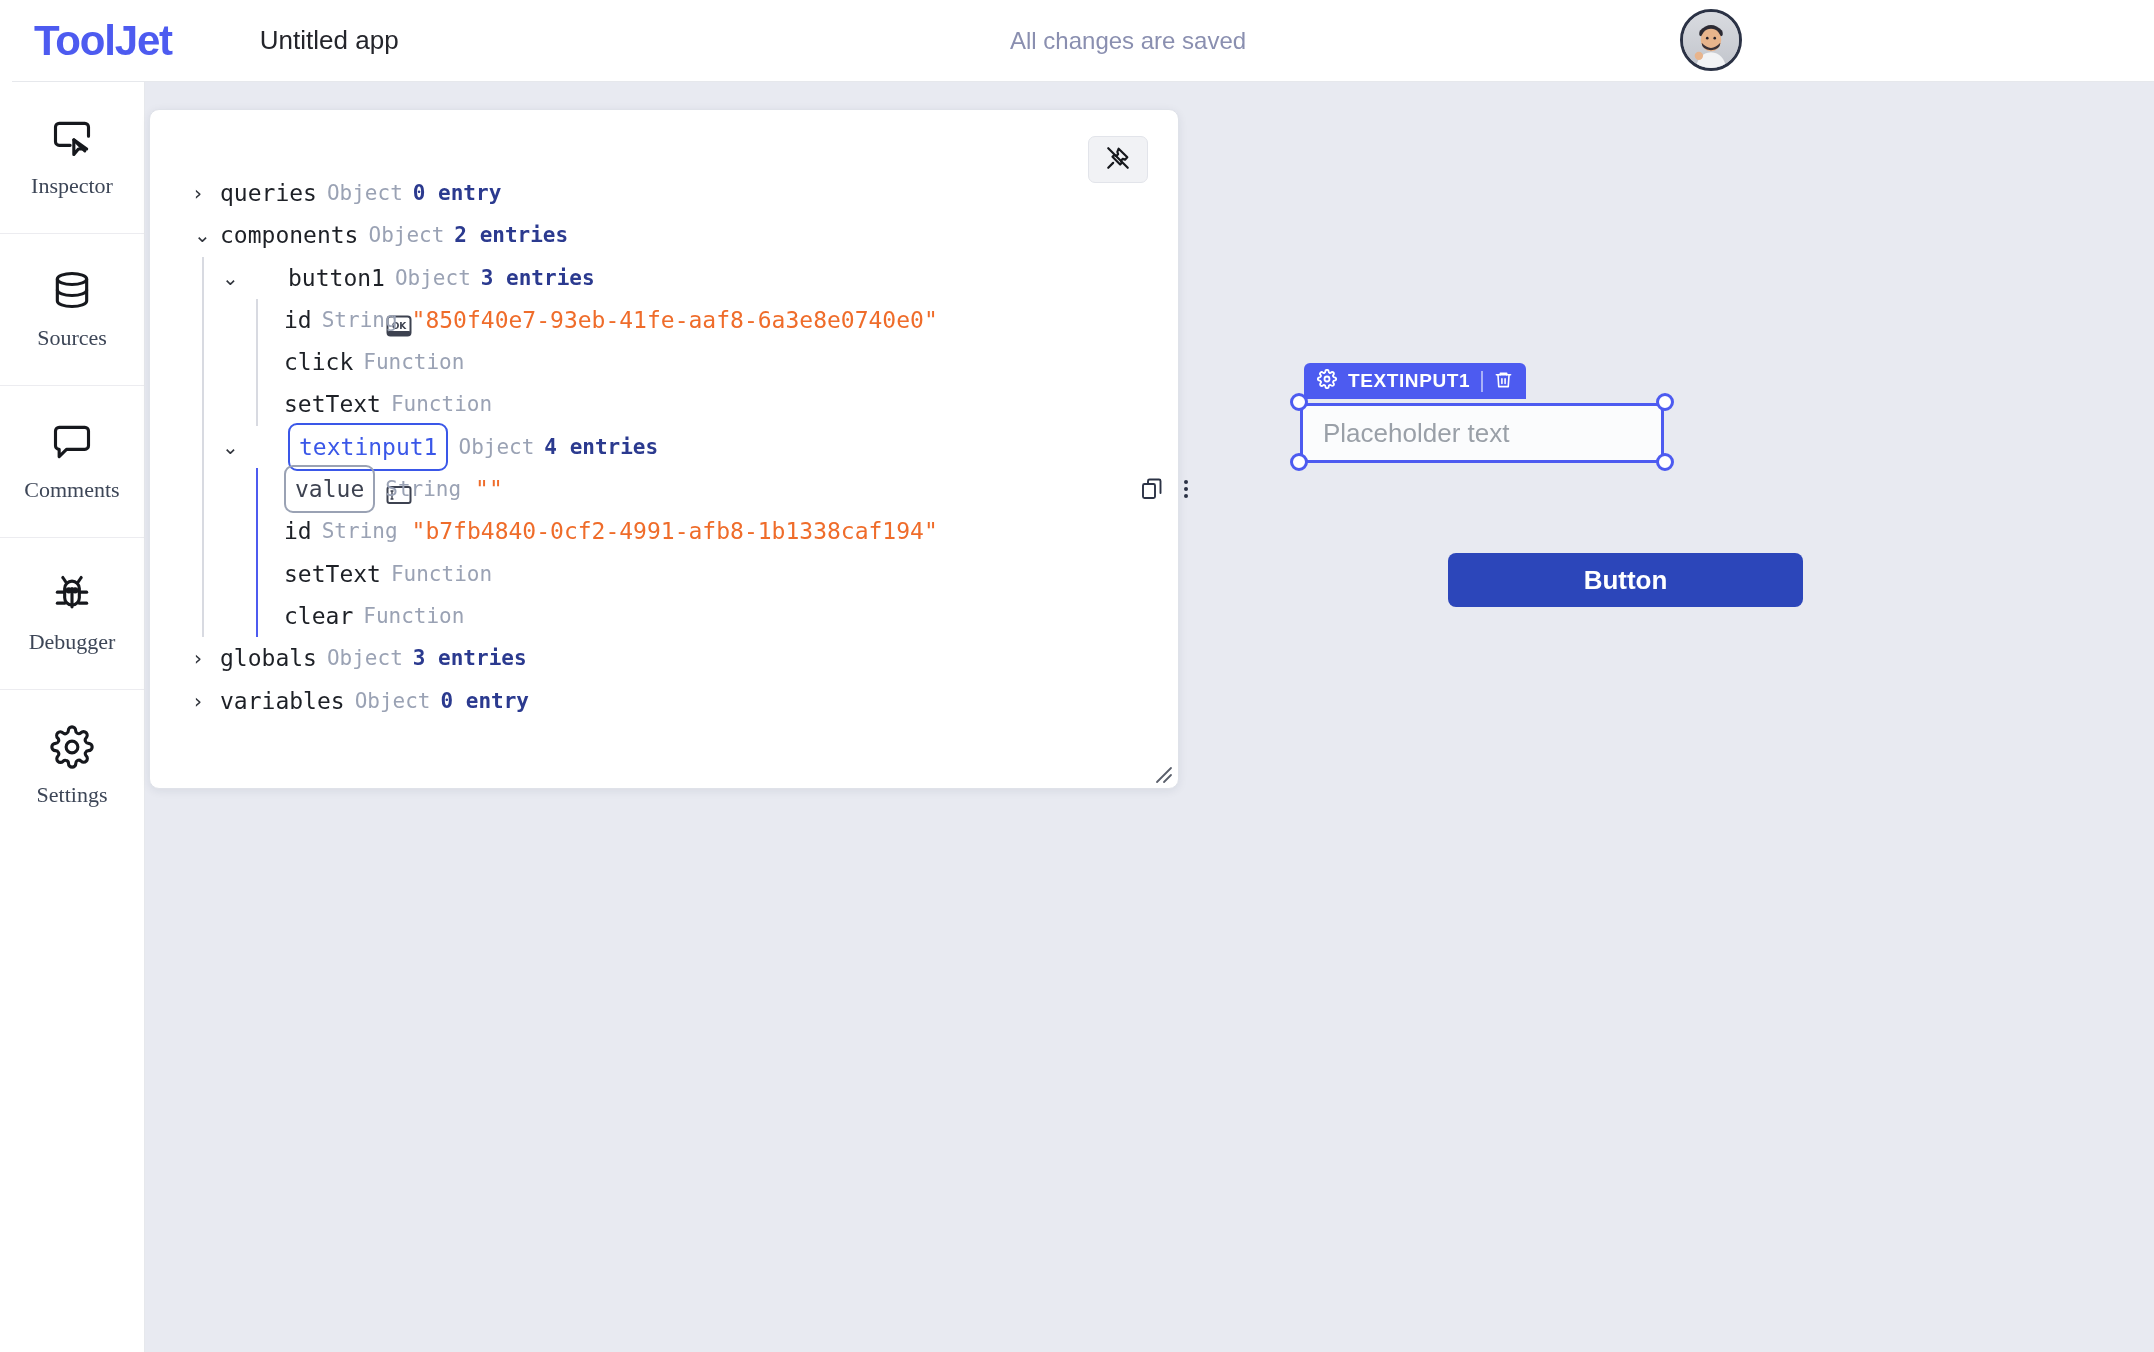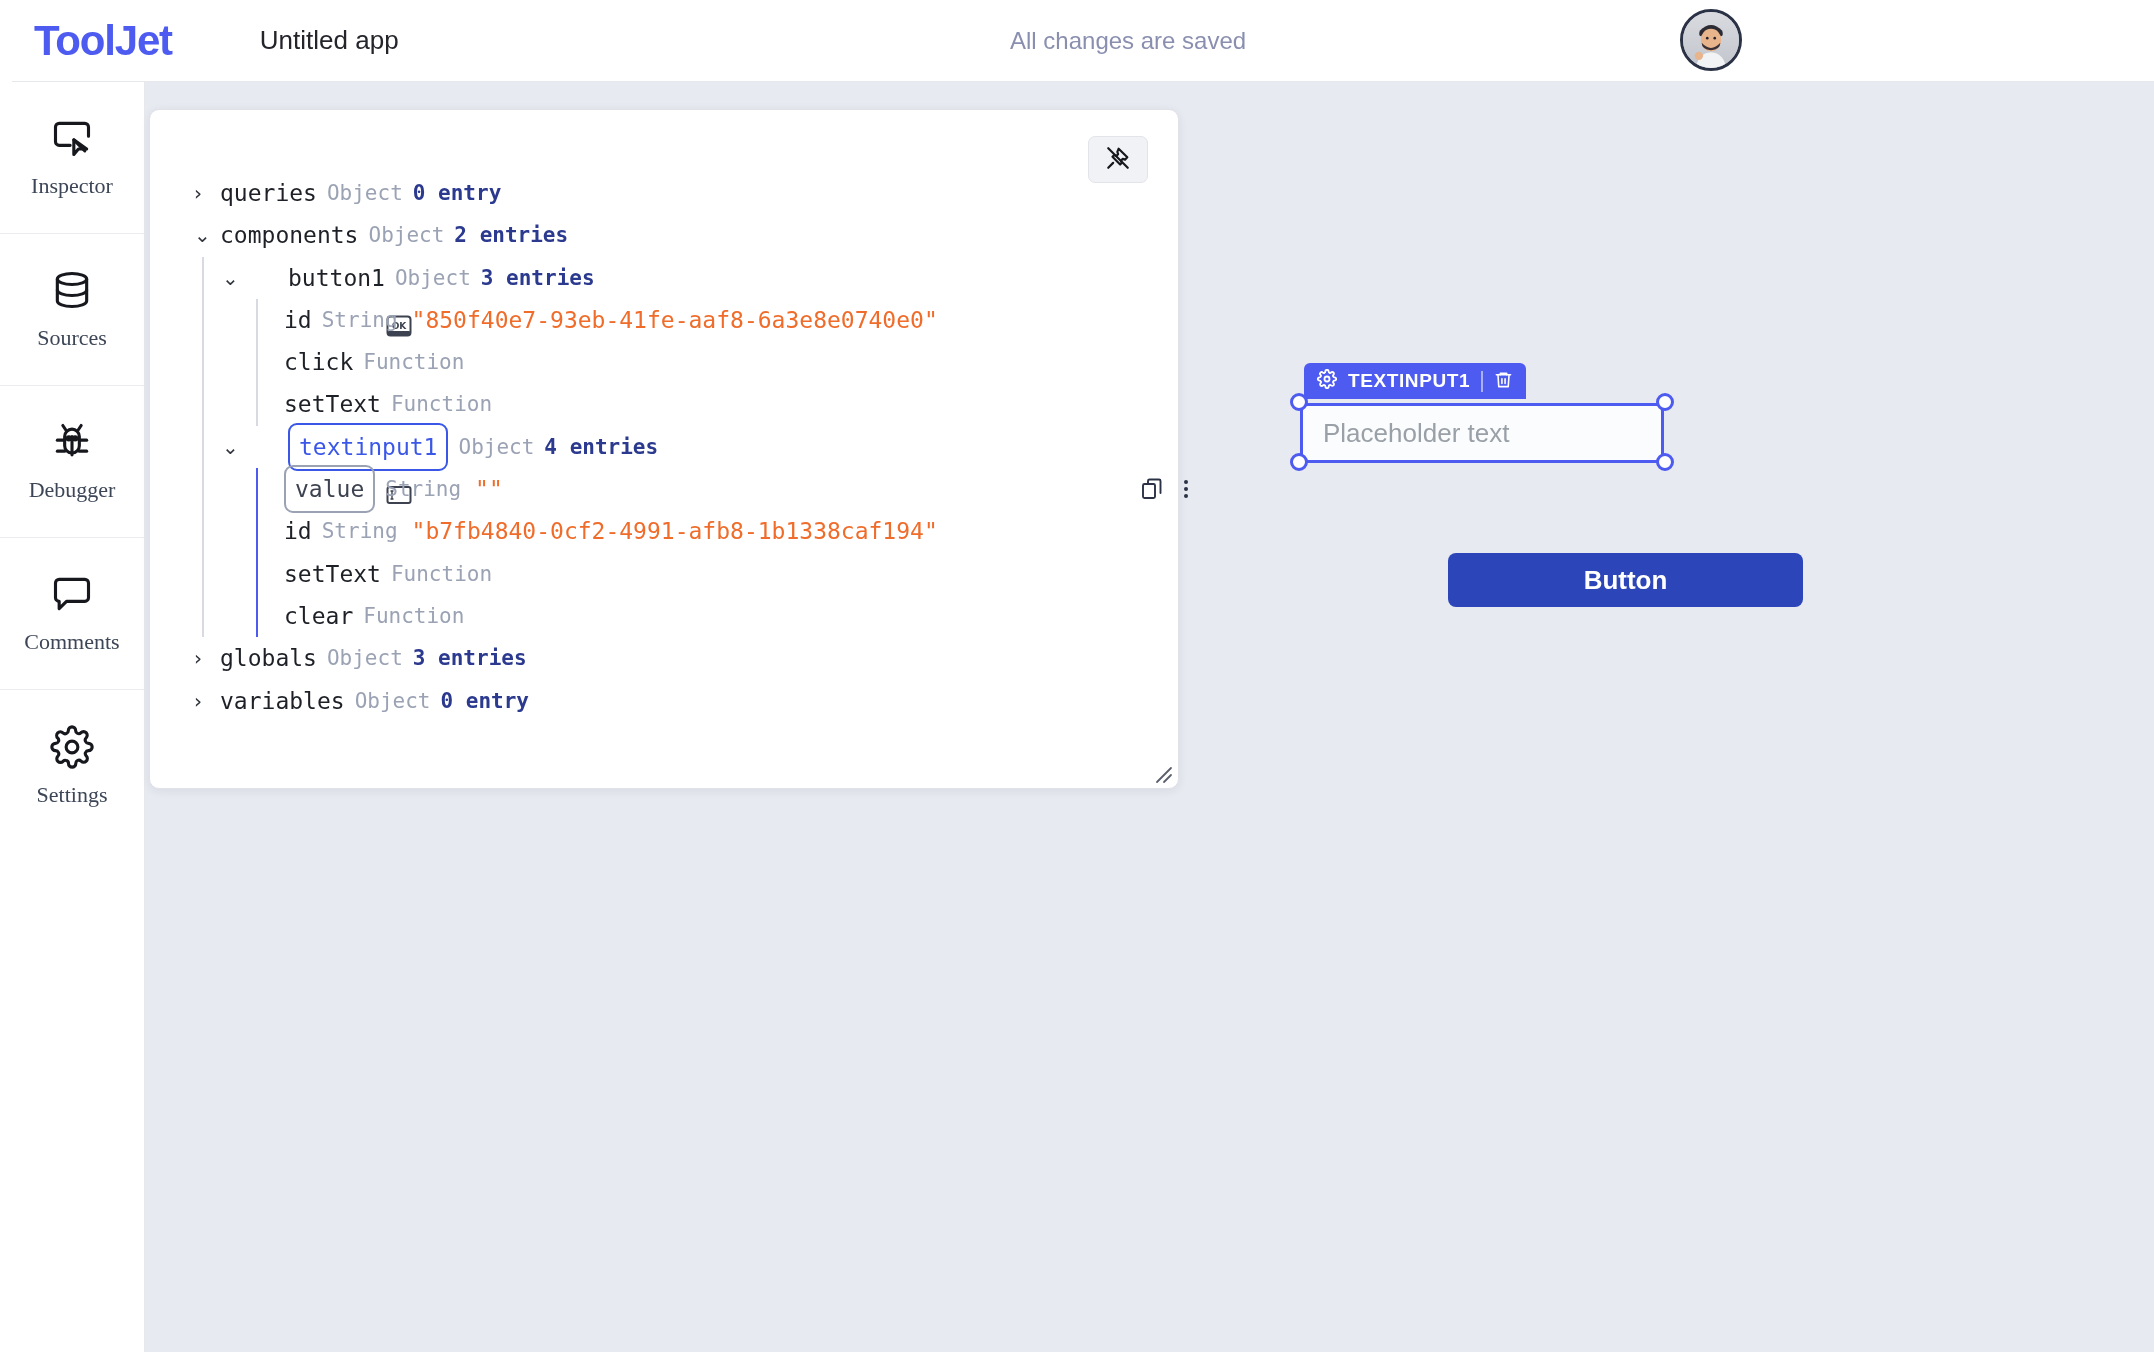--- a/index.html
+++ b/index.html
@@ -238,42 +238,42 @@
         <path d="M4 6v12c0 1.66 3.58 3 8 3s8-1.34 8-3V6"></path>
         <path d="M4 12c0 1.66 3.58 3 8 3s8-1.34 8-3"></path>
       </svg>
     </span>
     <span class="side-label">Sources</span>
   </div>
 
   <div class="side-item">
     <span>
       <svg class="side-icon" viewBox="0 0 24 24" fill="none" stroke="#16181d" stroke-width="1.7" stroke-linecap="round" stroke-linejoin="round">
+        <path d="M5 4h14a2 2 0 0 1 2 2v8a2 2 0 0 1-2 2H9l-4 4v-4a2 2 0 0 1-2-2V6a2 2 0 0 1 2-2z"></path>
+      </svg>
+    </span>
+    <span class="side-label">Comments</span>
+  </div>
+
+  <div class="side-item">
+    <span>
+      <svg class="side-icon" viewBox="0 0 24 24" fill="none" stroke="#16181d" stroke-width="1.7" stroke-linecap="round" stroke-linejoin="round">
         <path d="M8 9a4 4 0 0 1 8 0v5a4 4 0 0 1-8 0z"></path>
         <path d="M12 9v10"></path>
           <path d="M4 11h4"></path>
           <path d="M16 11h4"></path>
         <path d="M4 17h4"></path>
           <path d="M16 17h4"></path>
         <path d="M9 6L7 3"></path>
           <path d="M15 6l2-3"></path>
         <circle cx="10.3" cy="10" r="0.9" fill="#16181d"></circle>
         <circle cx="13.7" cy="10" r="0.9" fill="#16181d"></circle>
       </svg>
     </span>
     <span class="side-label">Debugger</span>
-  </div>
-
-  <div class="side-item">
-    <span>
-      <svg class="side-icon" viewBox="0 0 24 24" fill="none" stroke="#16181d" stroke-width="1.7" stroke-linecap="round" stroke-linejoin="round">
-        <path d="M5 4h14a2 2 0 0 1 2 2v8a2 2 0 0 1-2 2H9l-4 4v-4a2 2 0 0 1-2-2V6a2 2 0 0 1 2-2z"></path>
-      </svg>
-    </span>
-    <span class="side-label">Comments</span>
   </div>
 
   <div class="side-item">
     <span>
       <svg class="side-icon" viewBox="0 0 24 24" fill="none" stroke="#16181d" stroke-width="1.7" stroke-linecap="round" stroke-linejoin="round">
         <circle cx="12" cy="12" r="3.2"></circle>
         <path d="M19.4 15a1.65 1.65 0 0 0 .33 1.82l.06.06a2 2 0 1 1-2.83 2.83l-.06-.06a1.65 1.65 0 0 0-1.82-.33 1.65 1.65 0 0 0-1 1.51V21a2 2 0 1 1-4 0v-.09A1.65 1.65 0 0 0 9 19.4a1.65 1.65 0 0 0-1.82.33l-.06.06a2 2 0 1 1-2.83-2.83l.06-.06A1.65 1.65 0 0 0 4.6 15a1.65 1.65 0 0 0-1.51-1H3a2 2 0 1 1 0-4h.09A1.65 1.65 0 0 0 4.6 9a1.65 1.65 0 0 0-.33-1.82l-.06-.06a2 2 0 1 1 2.83-2.83l.06.06A1.65 1.65 0 0 0 9 4.6a1.65 1.65 0 0 0 1-1.51V3a2 2 0 1 1 4 0v.09a1.65 1.65 0 0 0 1 1.51 1.65 1.65 0 0 0 1.82-.33l.06-.06a2 2 0 1 1 2.83 2.83l-.06.06A1.65 1.65 0 0 0 19.4 9v0a1.65 1.65 0 0 0 1.51 1H21a2 2 0 1 1 0 4h-.09a1.65 1.65 0 0 0-1.51 1z"></path>
       </svg>
     </span>
     <span class="side-label">Settings</span>

